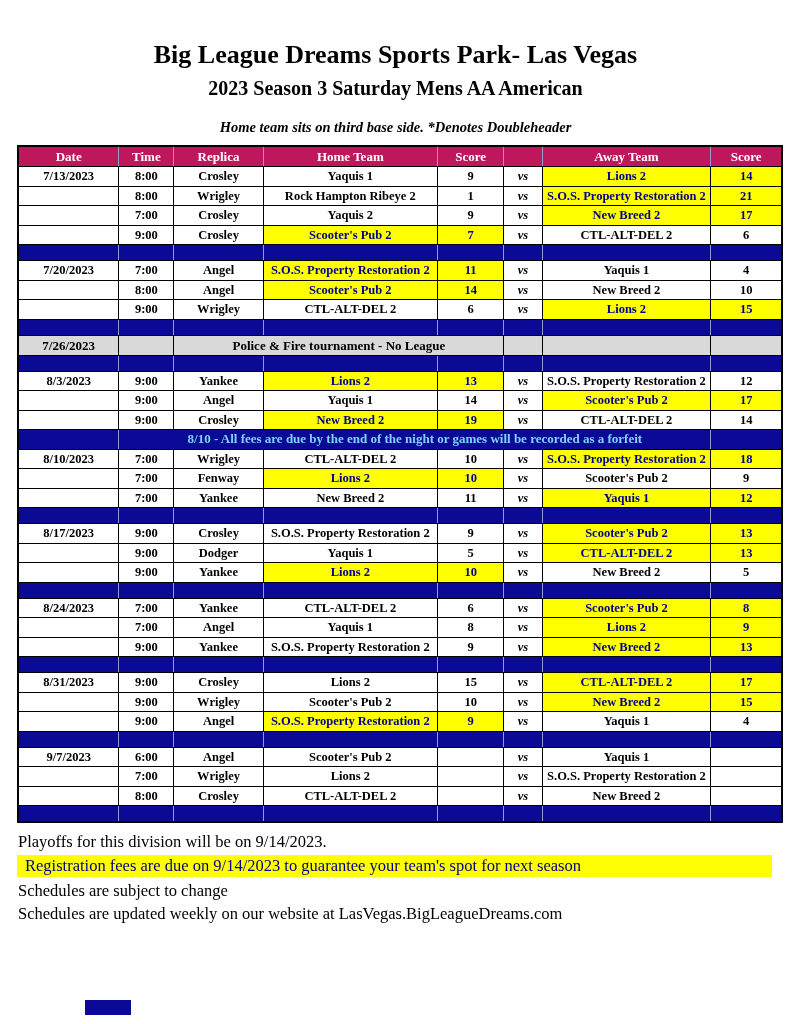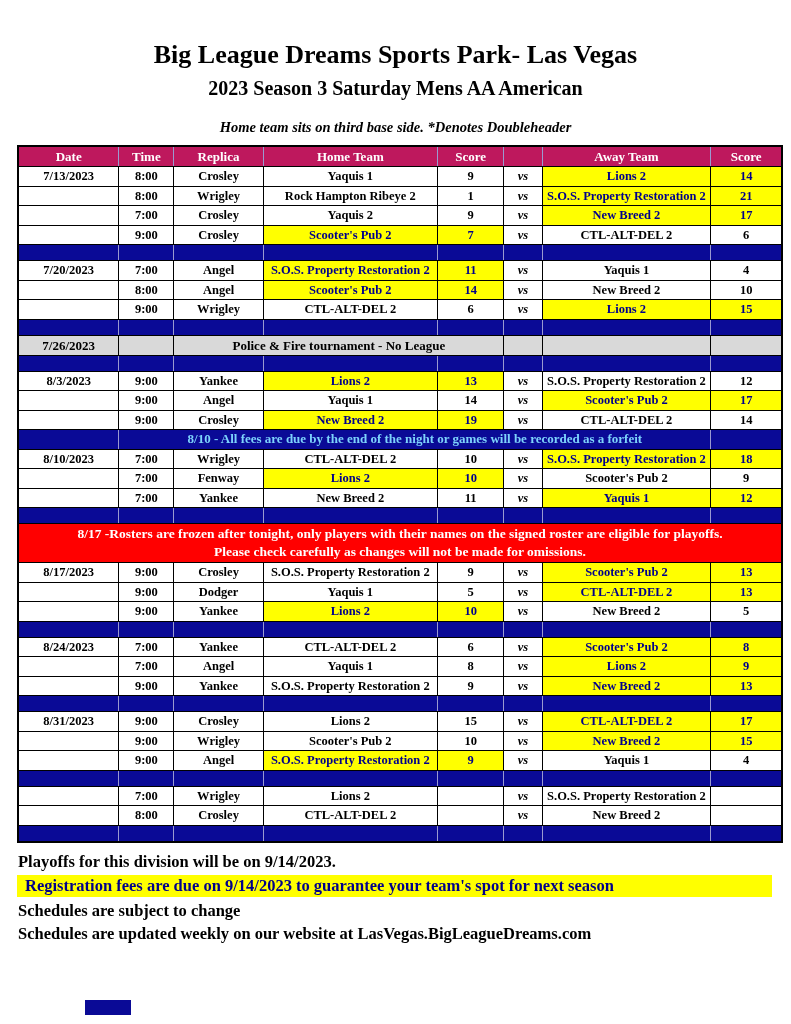--- a/index.html
+++ b/index.html
@@ -17,21 +17,21 @@
   td.teamcell{font-size:12px;}
   td.vscell{font-size:10.5px;font-style:italic;font-weight:bold;}
   tr.seprow td{background:#0a0a96;height:15px;line-height:15px;
      border-left:1px solid #9a9ad0;border-right:1px solid #9a9ad0;}
   tr.grayrow td{background:#d9d9d9;height:19px;line-height:19px;font-size:13px;}
   tr.bluerow td{background:#0a0a96;color:#7dd3fc;height:18.5px;line-height:18.5px;font-size:13px;
      border-left:1px solid #9a9ad0;border-right:1px solid #9a9ad0;text-align:center;}
   tr.bluerow td.noticetext{border-left:1px solid #9a9ad0;border-right:1px solid #9a9ad0;}
   tr.redrow td{background:#ff0000;color:#ffffff;height:auto;line-height:18px;font-size:13.5px;padding:1px 0;}
   .footer{margin:9px 0 0 18px;}
-  .fline{font-size:16.5px;font-weight:bold;margin-bottom:4px;line-height:19px;}
+  .fline{font-size:16.5px;font-weight:normal;margin-bottom:4px;line-height:19px;}
   .fyellow{background:#ffff00;color:#00008b;width:747px;padding:1px 0 2px 8px;margin-left:-1px;}
   .bottombar{position:absolute;left:85px;top:1000px;width:46px;height:15px;background:#0a0a96;}
 </style>
 </head>
 <body>
 
 <div class="titles">
   <div class="title">Big League Dreams Sports Park- Las Vegas</div>
   <div class="subtitle">2023 Season 3 Saturday Mens AA American</div>
   <div class="note">Home team sits on third base side.  *Denotes Doubleheader</div>
@@ -237,26 +237,20 @@
       <tr class="seprow">
         <td></td>
         <td></td>
         <td></td>
         <td></td>
         <td></td>
         <td></td>
         <td></td>
         <td></td>
       </tr>
-      <tr class="redrow">
-        <td colspan="8">
-          <div>8/17 -Rosters are frozen after tonight, only players with their names on the signed roster are eligible for playoffs.</div>
-          <div>Please check carefully as changes will not be made for omissions.</div>
-        </td>
-      </tr>
       <tr>
         <td>8/17/2023</td>
         <td>9:00</td>
         <td>Crosley</td>
         <td class="teamcell">S.O.S. Property Restoration 2</td>
         <td>9</td>
         <td class="vscell">vs</td>
         <td class="teamcell hl">Scooter's Pub 2</td>
         <td class="hl">13</td>
       </tr>
@@ -361,20 +355,30 @@
         <td>4</td>
       </tr>
       <tr class="seprow">
         <td></td>
         <td></td>
         <td></td>
         <td></td>
         <td></td>
         <td></td>
         <td></td>
+        <td></td>
+      </tr>
+      <tr>
+        <td>9/7/2023</td>
+        <td>6:00</td>
+        <td>Angel</td>
+        <td class="teamcell">Scooter's Pub 2</td>
+        <td></td>
+        <td class="vscell">vs</td>
+        <td class="teamcell">Yaquis 1</td>
         <td></td>
       </tr>
       <tr>
         <td></td>
         <td>7:00</td>
         <td>Wrigley</td>
         <td class="teamcell">Lions 2</td>
         <td></td>
         <td class="vscell">vs</td>
         <td class="teamcell">S.O.S. Property Restoration 2</td>

